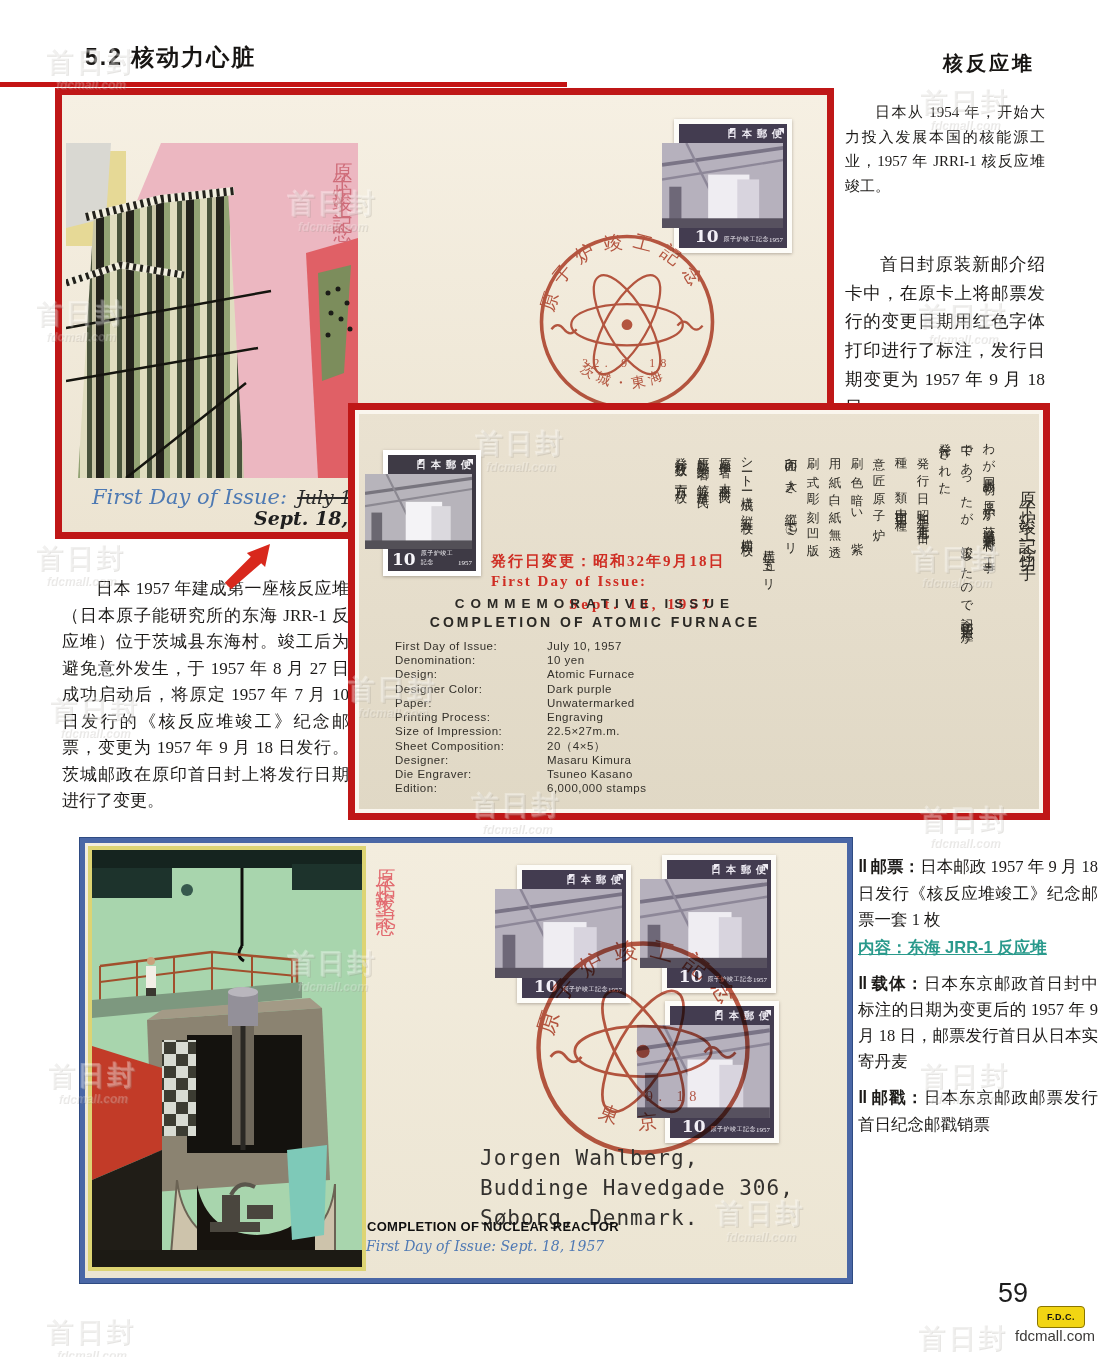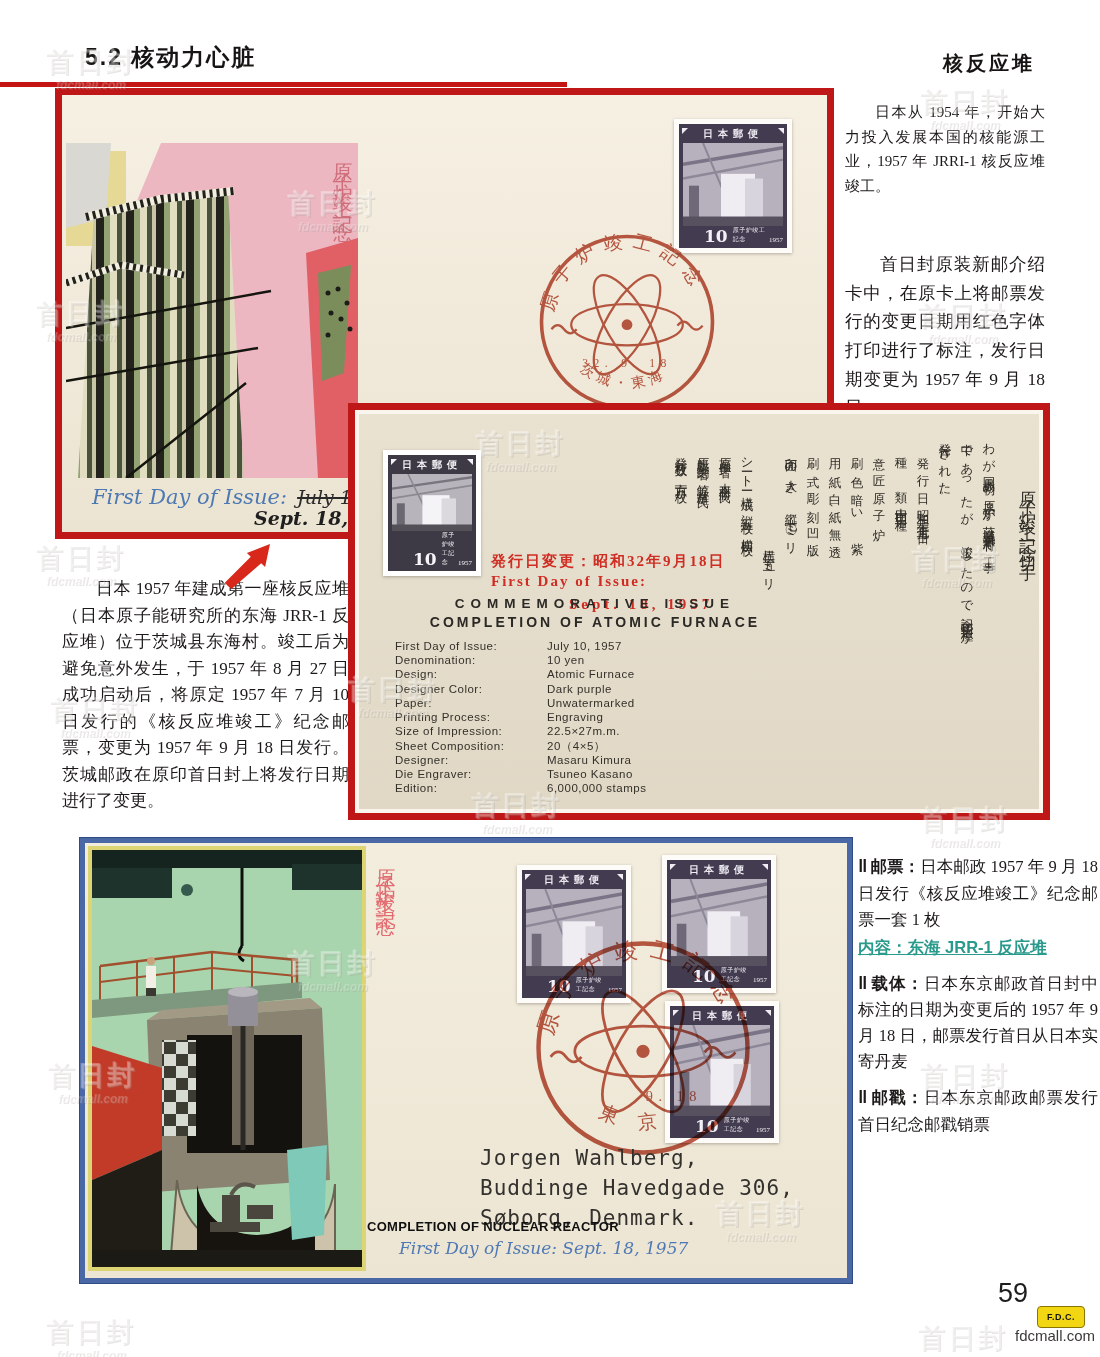--- a/index.html
+++ b/index.html
@@ -23,27 +23,27 @@
   #cover2{left:80px;top:838px;width:762px;height:435px;border:5px solid #4a67a6;box-shadow:0 0 0 1px #2f4b82;background:linear-gradient(180deg,#f3edde,#ece5d3);z-index:2;}
   
   #cover1-title{left:26px;top:14px;font-size:19px;letter-spacing:3.5px;font-weight:600;color:#24201d;font-family:"Liberation Sans",sans-serif;}
   .vtext{writing-mode:vertical-rl;text-orientation:upright;color:#cf6d7a;font-family:"Liberation Serif",serif;}
   #cover1-vcap{left:268px;top:52px;height:335px;font-size:20px;letter-spacing:10px;}
   #cover1-fdi1{left:30px;top:390px;font-size:21px;color:#4d79b3;}
   #cover1-fdi1 .strike{color:#2a2a2a;text-decoration:line-through;text-decoration-thickness:2px;margin-left:10px;font-size:19px;}
   #cover1-fdi2{left:192px;top:412px;font-size:19px;color:#1f1f1f;font-weight:bold;}
   
   .stamp{position:absolute;background:#fdfcf8;padding:5px;box-sizing:border-box;box-shadow:0 1px 3px rgba(60,50,40,.35);}
-  .stamp-inner{position:relative;width:100%;height:100%;background:#433c50;display:flex;flex-direction:column;}
+  .stamp-inner{position:relative;width:100%;height:100%;background:#433c50;display:flex;flex-direction:column;align-items:flex-end;}
   .stamp-top{color:#efecf4;font-size:10px;letter-spacing:5px;text-align:center;padding:3px 0 2px;font-weight:bold;font-family:"Liberation Sans",sans-serif;position:relative;}
   .tri{position:absolute;width:0;height:0;top:4px;}
   .tri-l{left:3px;border-top:6px solid #efecf4;border-right:6px solid transparent;}
   .tri-r{right:3px;border-top:6px solid #efecf4;border-left:6px solid transparent;}
   .stamp-pic{flex:1;margin:0 4px;}
-  .stamp-bottom{display:flex;align-items:flex-end;padding:0 4px 3px;color:#f2eff6;margin-left:21px;}
+  .stamp-bottom{display:flex;align-items:flex-end;padding:0 4px 3px;color:#f2eff6;}
   .stamp-value{font-size:17px;font-weight:bold;font-family:"DejaVu Serif",serif;line-height:1;}
   .stamp-cap{font-size:6px;margin:0 auto 1px 5px;letter-spacing:0.5px;}
   .stamp-year{font-size:7px;margin-bottom:1px;}
   
   .postmark{position:absolute;mix-blend-mode:multiply;opacity:.88;}
   
   .red-over{position:absolute;color:#cf2d23;font-weight:bold;font-family:"Liberation Serif",serif;}
   #card-notice{left:136px;top:140px;font-size:15px;letter-spacing:2px;line-height:23px;}
   #card-fdi-label{left:136px;top:163px;font-size:15px;letter-spacing:2px;}
   #card-fdi-date{left:214px;top:186px;font-size:15px;letter-spacing:4px;}
@@ -60,21 +60,21 @@
   .jp-cont{padding-top:118px;}
   
   #left-note{left:62px;top:576px;width:287px;font-size:17px;line-height:1.56;}
   #right-col-p1{left:845px;top:100px;width:200px;font-size:15px;line-height:1.64;}
   #right-col-p2{left:845px;top:250px;width:200px;font-size:17.5px;line-height:1.64;}
   
   #art2-wrap{left:3px;top:3px;width:278px;height:425px;border:4px solid #ddd473;box-sizing:border-box;background:#a8d5ad;}
   #cover2-vcap{left:288px;top:10px;height:320px;font-size:20px;letter-spacing:8px;color:#e26b70;}
   #address{left:395px;top:300px;font-size:21px;line-height:30px;color:#33312e;letter-spacing:1px;}
   #cover2-cap{left:282px;top:376px;font-size:13px;font-weight:bold;color:#101010;font-family:"Liberation Sans",sans-serif;letter-spacing:0.3px;}
-  #cover2-fdi{left:281px;top:395px;font-size:17px;color:#4f79b4;padding-left:33px;}
+  #cover2-fdi{left:281px;top:395px;font-size:14px;color:#4f79b4;}
   
   #info-col{left:858px;top:844px;width:240px;font-size:16.5px;line-height:1.57;}
   #info-col .item{margin-top:7px;}
   .marker{font-weight:bold;font-size:19px;font-family:"Liberation Sans",sans-serif;margin-right:3px;}
   .ilabel{font-family:"Liberation Sans",sans-serif;font-weight:bold;}
   #info-link{color:#2a9a8c;font-weight:bold;text-decoration:underline;font-family:"Liberation Sans",sans-serif;margin-top:2px;cursor:pointer;}
   
   #page-no{left:998px;top:1278px;font-size:27px;font-family:"Liberation Sans",sans-serif;color:#1d1d1d;}
   #fdc-logo{left:1037px;top:1306px;width:46px;height:20px;background:#f2d513;border:1.5px solid #8a7500;border-radius:4px;color:#141414;font-size:9px;font-weight:900;font-family:"Liberation Sans",sans-serif;display:flex;align-items:center;justify-content:center;letter-spacing:0.5px;}
   #fdc-site{left:1000px;top:1327px;width:110px;text-align:center;font-size:15px;color:#3c3a38;font-family:"Liberation Sans",sans-serif;}

